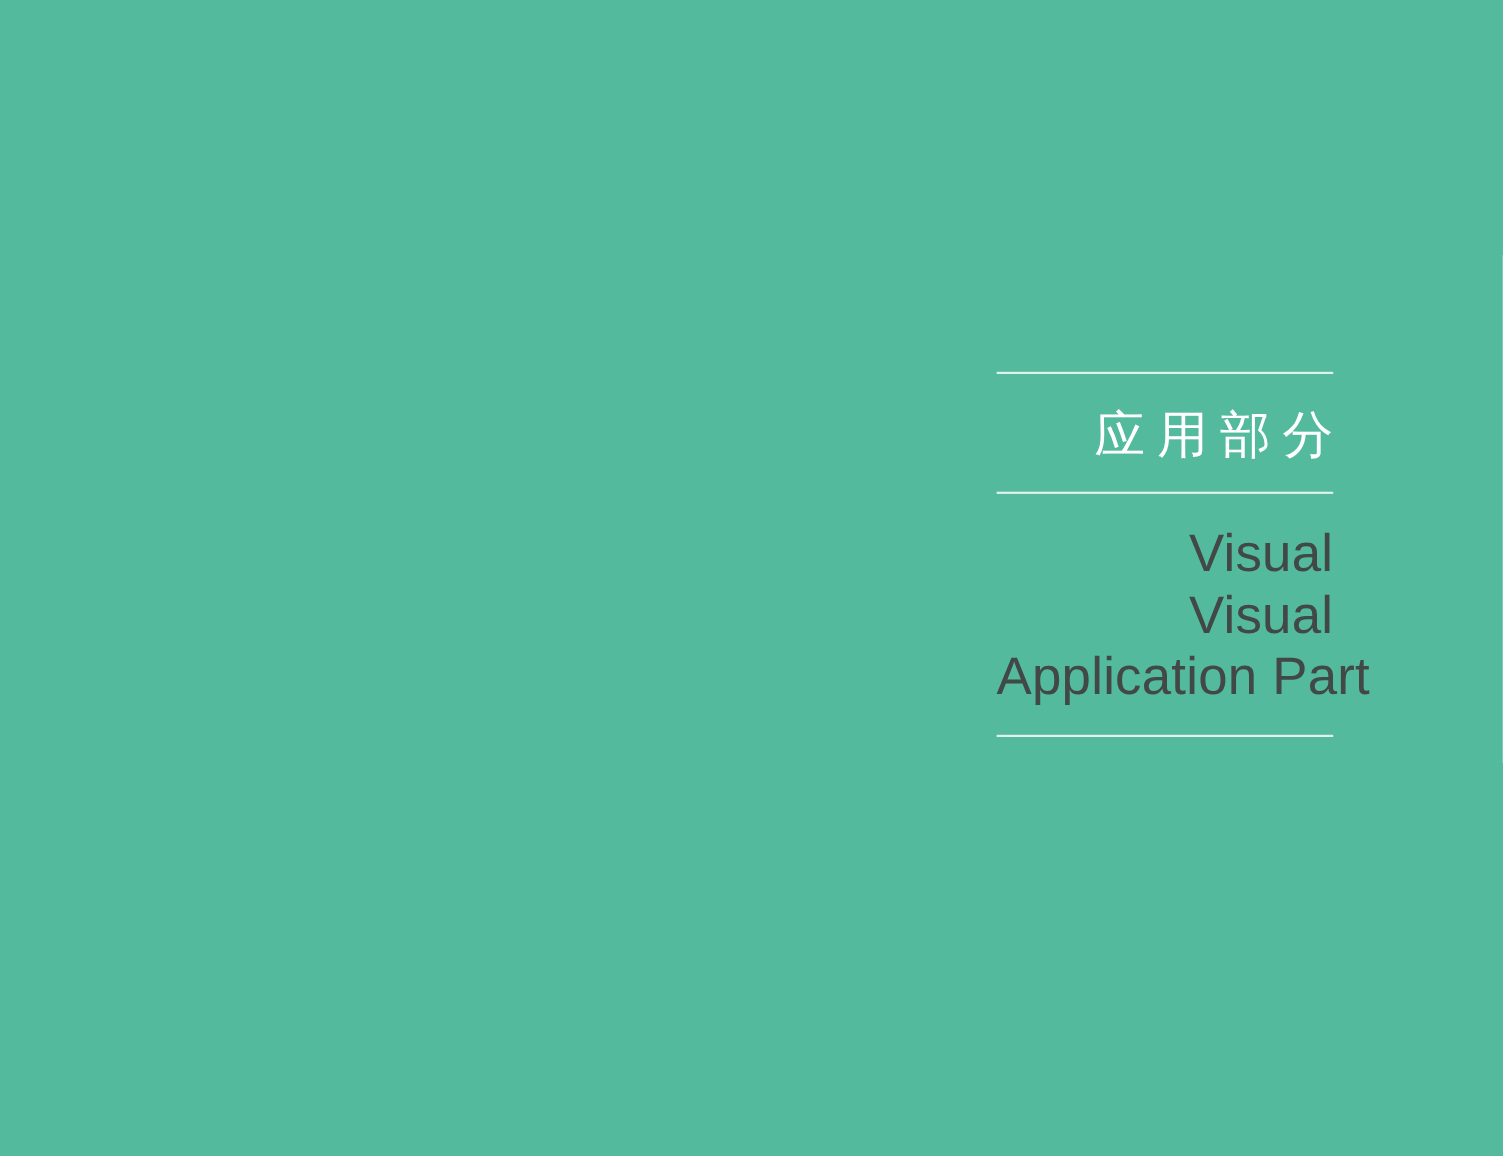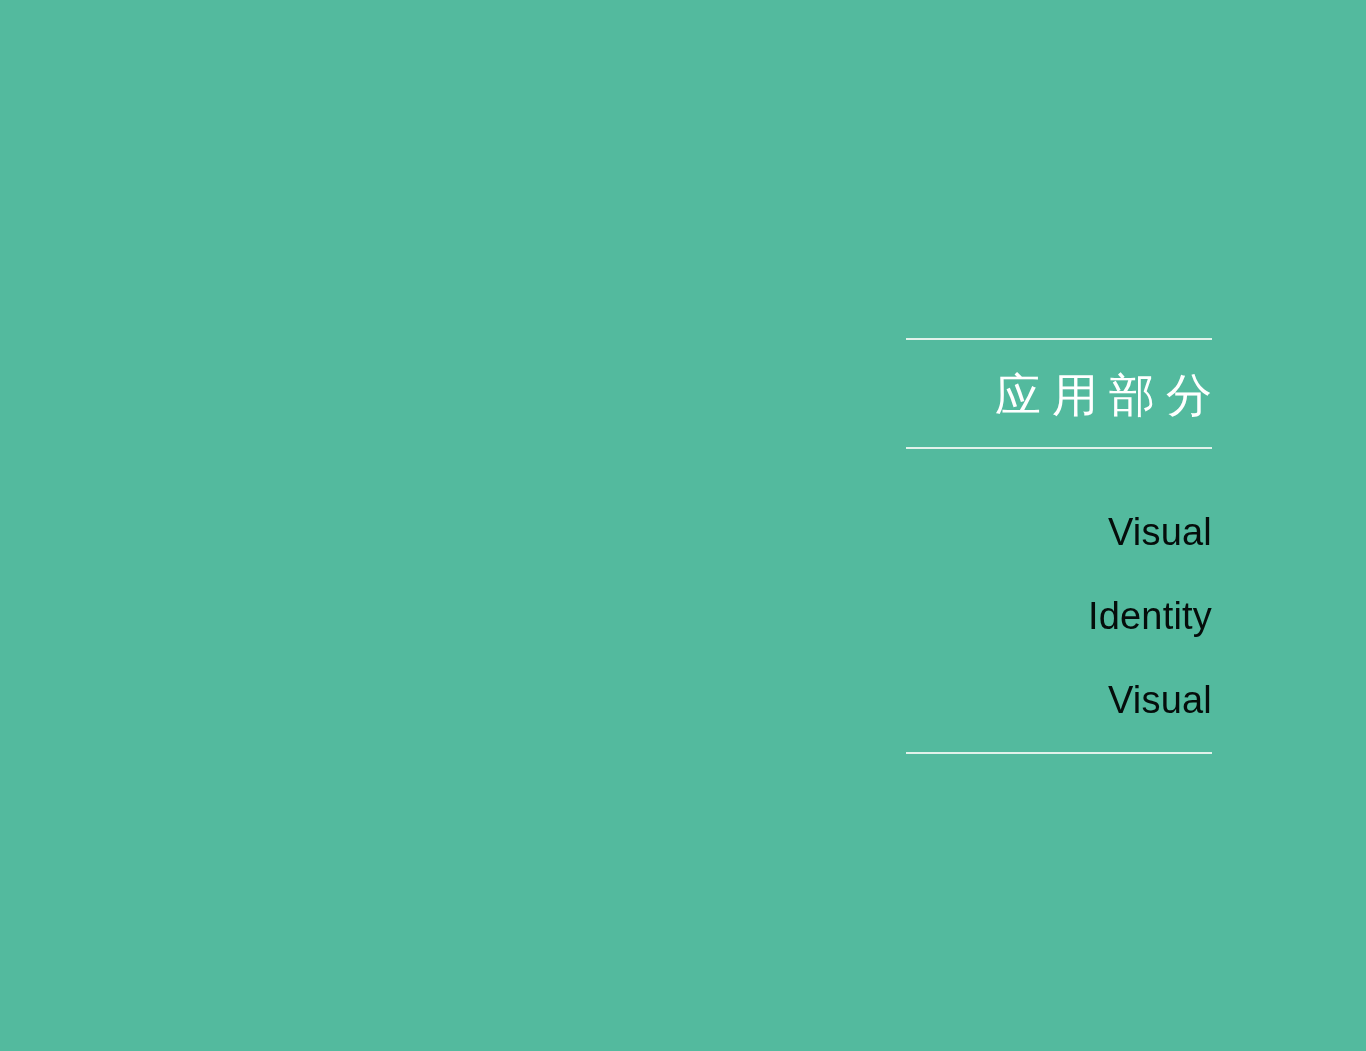--- a/index.html
+++ b/index.html
@@ -64,46 +64,45 @@
     text-align: right;
   }
 
   
   .subtitle {
     padding: 27px 0 24px 0;
   }
 
   .subtitle-line {
     display: block;
-    color: #000000;
+    color: #404040;
     opacity: 0.93;
-    font-size: 38px;
+    font-size: 48px;
     font-weight: 300;
     line-height: 56px;
     letter-spacing: 0.2px;
     white-space: nowrap;
-    margin-top: 28px;
   }
 </style>
 </head>
 <body>
 
 <div class="slide">
 
   <div class="title-block">
 
     <hr class="rule rule-top">
 
     <span class="headline">应用部分</span>
 
     <hr class="rule rule-mid">
 
     <div class="subtitle">
       <span class="subtitle-line">Visual</span>
-      <span class="subtitle-line">Identity</span>
       <span class="subtitle-line">Visual</span>
+      <span class="subtitle-line">Application Part</span>
     </div>
 
     <hr class="rule rule-bottom">
 
   </div>
 
 </div>
 
 </body></html>

